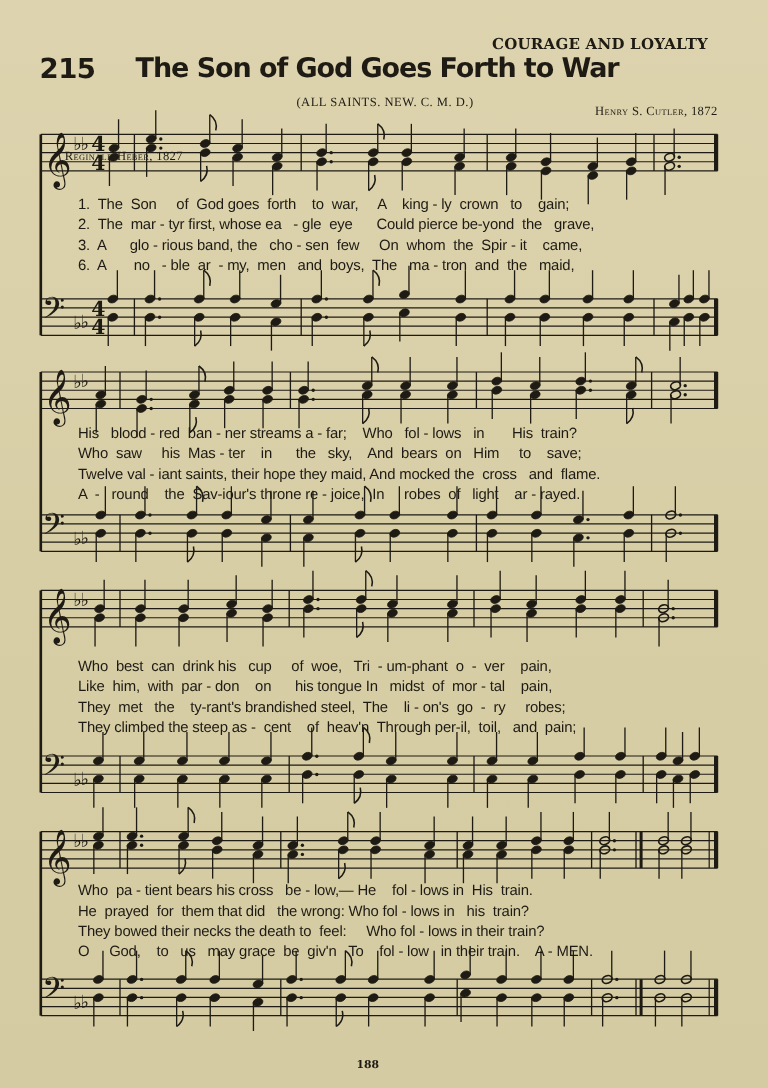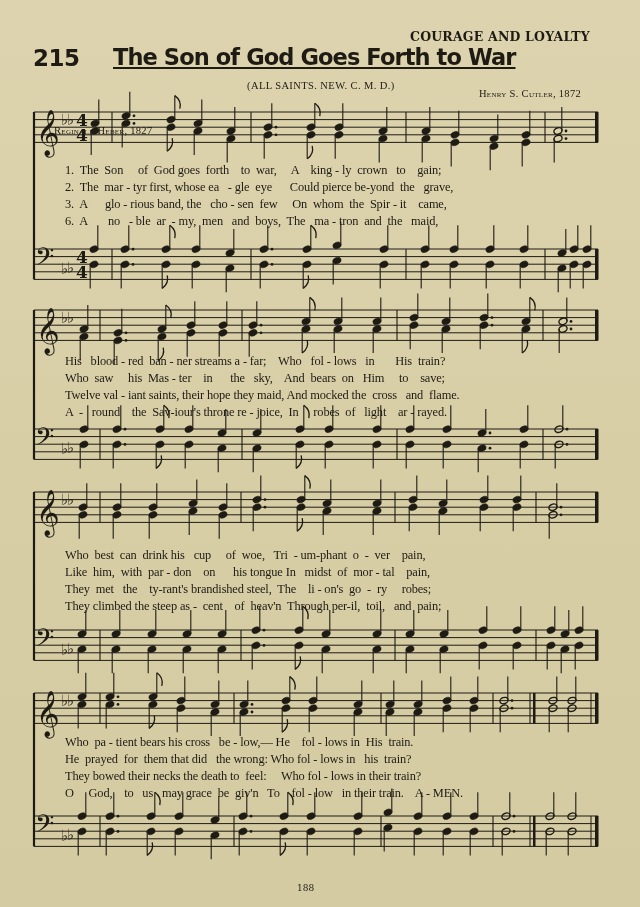--- a/index.html
+++ b/index.html
@@ -18,35 +18,35 @@
     font-weight: bold; font-size: 12.5px; letter-spacing: 0.2px;
   }
   .hymn-number {
     left: 33px; top: 45px;
     font-family: "DejaVu Sans", sans-serif; font-weight: bold;
     font-size: 23px; letter-spacing: -0.5px;
   }
   .hymn-title {
     left: 113px; top: 44px;
     font-family: "DejaVu Sans", sans-serif; font-weight: bold;
-    font-size: 22.5px; letter-spacing: -0.9px; text-decoration: underline;
+    font-size: 22.5px; letter-spacing: -0.9px;
   }
   .tune-name {
     left: 222px; top: 80px;
     font-family: "Liberation Serif", serif; font-size: 10.5px; letter-spacing: 0.4px; margin-left: 25px;
   }
   .author { left: 54px; top: 88px; font-size: 10.5px; font-variant: small-caps; letter-spacing: 0.3px; margin-top: 37px; }
-  .composer { right: 59px; top: 88px; font-size: 10.5px; font-variant: small-caps; letter-spacing: 0.3px; }
+  .composer { right: 42px; top: 88px; font-size: 10.5px; font-variant: small-caps; letter-spacing: 0.3px; }
   .page-number {
     left: 297px; top: 883px;
-    font-family: "DejaVu Serif", serif; font-weight: normal; font-size: 9px;
+    font-family: "DejaVu Serif", serif; font-weight: bold; font-size: 9px;
   }
   .lyric-line {
     position: absolute; white-space: pre;
-    font-family: Liberation Serif, serif; font-size: 12.4px; letter-spacing: -0.15px;
+    font-family: Liberation Sans, sans-serif; font-size: 12.4px; letter-spacing: -0.15px;
   }
   svg.music { position: absolute; left: 0; top: 0; }
 </style>
 </head>
 <body>
 
 <div class="abs section-title">COURAGE AND LOYALTY</div>
 <div class="abs hymn-number">215</div>
 <div class="abs hymn-title">The Son of God Goes Forth to War</div>
 <div class="abs tune-name">(ALL SAINTS. NEW. C. M. D.)</div>

